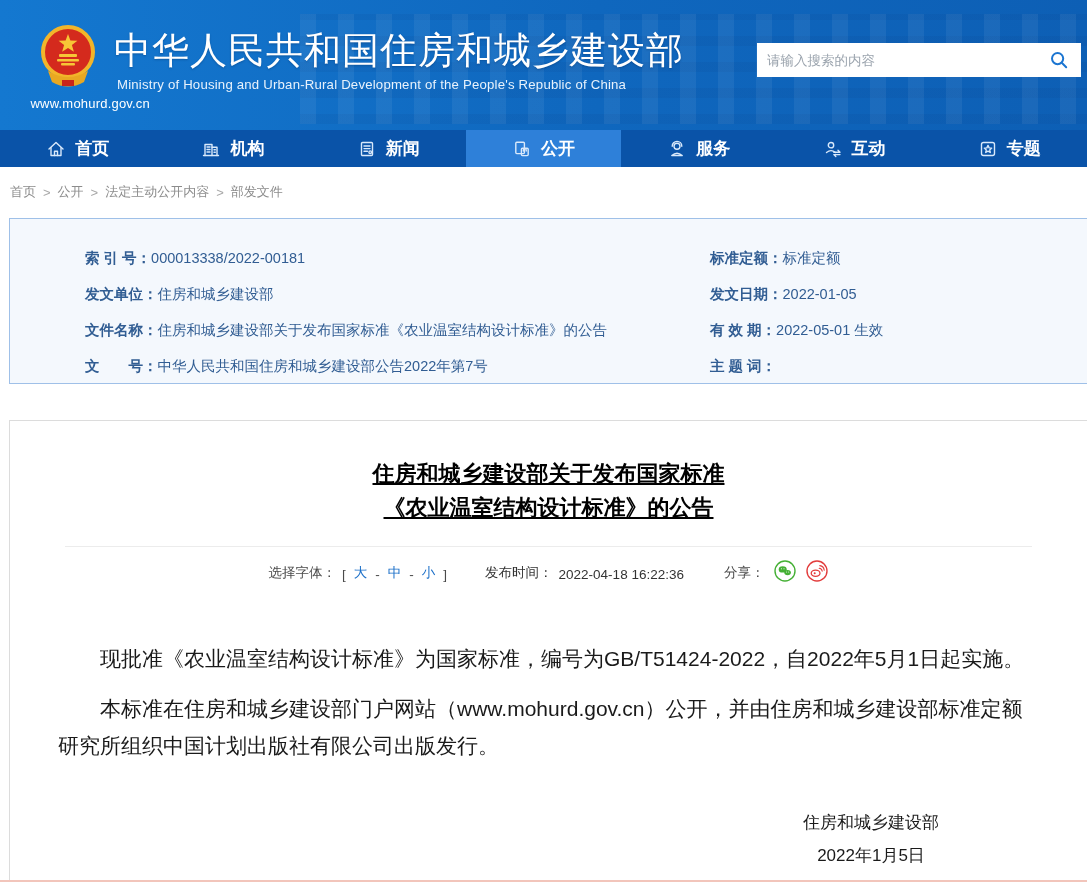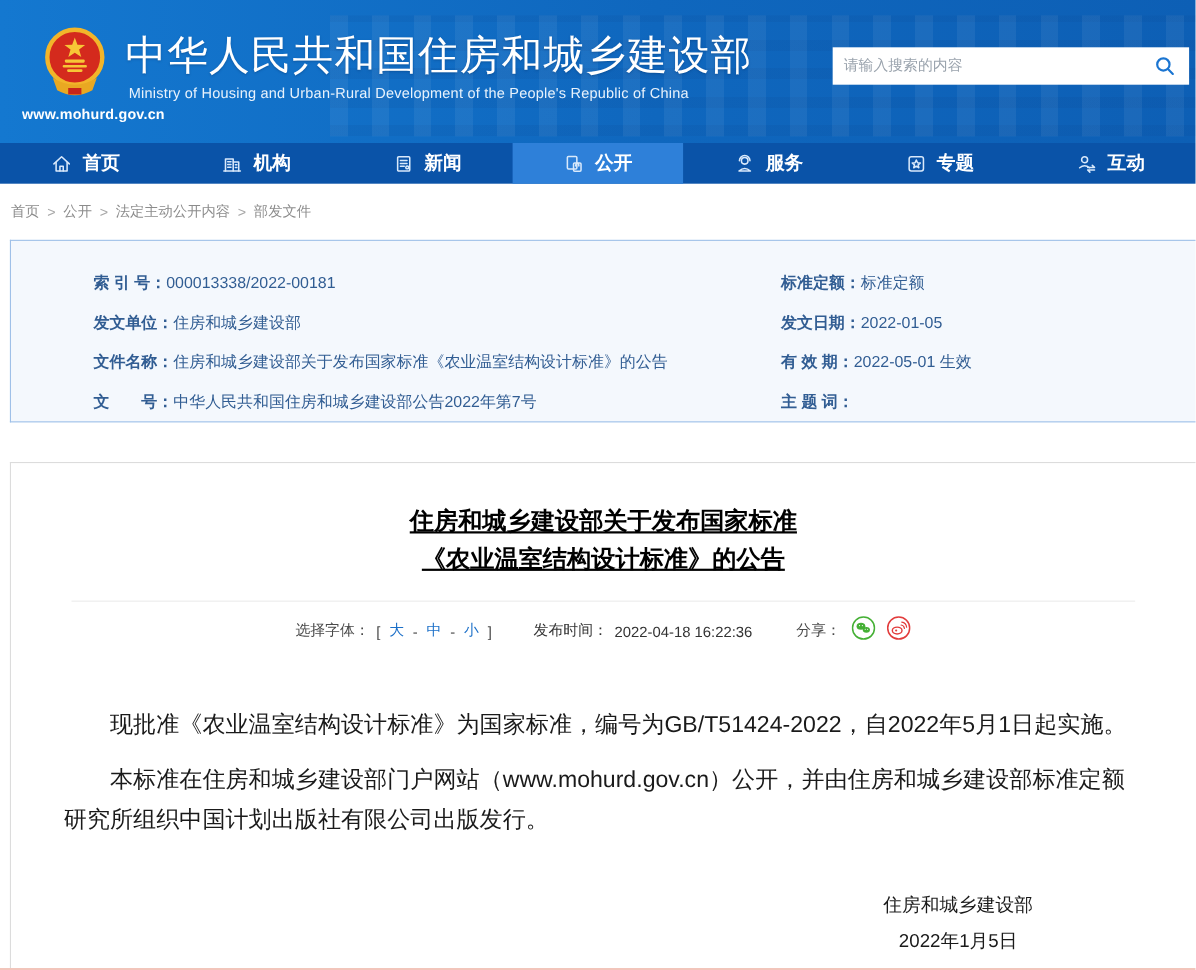--- a/index.html
+++ b/index.html
@@ -21,39 +21,39 @@
   .header-backdrop {
     position: absolute; top: 14px; left: 300px; right: 0; height: 110px;
     background:
       repeating-linear-gradient(90deg, rgba(255,255,255,0.06) 0 16px, rgba(255,255,255,0) 16px 38px),
       repeating-linear-gradient(0deg, rgba(10,60,130,0.10) 0 10px, rgba(255,255,255,0) 10px 26px);
     pointer-events: none;
   }
   .emblem { position: absolute; top: 22px; left: 38px; width: 60px; height: 70px; }
   .site-url {
     position: absolute; top: 96px; left: 20px; width: 130px;
-    color: #ffffff; font-size: 13px; font-weight: bold; letter-spacing: 0.2px; text-align: left;
+    color: #ffffff; font-size: 13px; font-weight: normal; letter-spacing: 0.2px; text-align: right;
   }
   .site-name {
     position: absolute; top: 26px; left: 114px;
     color: #ffffff; font-size: 37px; font-weight: normal; letter-spacing: 1px;
     text-shadow: 0 1px 2px rgba(0,40,90,0.35);
     white-space: nowrap;
   }
   .site-name-en {
     position: absolute; top: 77px; left: 117px;
     color: #e8f2fc; font-size: 13.2px; letter-spacing: 0.2px; white-space: nowrap;
   }
   .search-box {
     position: absolute; top: 43px; left: 757px; width: 324px; height: 34px;
     background: #ffffff; display: flex; align-items: center; padding: 0 10px;
   }
   .search-input {
     flex: 1; border: none; outline: none; font-size: 13.5px; color: #333;
-    font-family: Liberation Serif, serif; background: transparent;
+    font-family: Liberation Sans, sans-serif; background: transparent;
   }
   .search-input::placeholder { color: #9aa3ad; }
   .search-btn { width: 24px; height: 24px; border: none; background: transparent; cursor: pointer; display: flex; align-items: center; justify-content: center; }
 
   
   .nav {
     position: absolute; top: 130px; left: 0; right: 0; height: 37px;
     background: #0a53a8; display: flex;
   }
   .nav-item {
@@ -189,32 +189,32 @@
     <div class="nav-item">
       <svg class="nav-icon" viewBox="0 0 20 20">
         <circle cx="10" cy="7.2" r="3"></circle>
         <path d="M4.8 16.5 Q10 11.8 15.2 16.5 Z"></path>
         <path d="M5.2 7.2 a4.8 4.8 0 0 1 9.6 0"></path>
       </svg>
       <span>服务</span>
     </div>
     <div class="nav-item">
       <svg class="nav-icon" viewBox="0 0 20 20">
-        <rect x="3.5" y="3.5" width="13" height="13" rx="2"></rect>
-        <polygon points="10,6.4 11.1,8.9 13.7,9.1 11.7,10.9 12.3,13.5 10,12.1 7.7,13.5 8.3,10.9 6.3,9.1 8.9,8.9"></polygon>
-      </svg>
-      <span>专题</span>
-    </div>
-    <div class="nav-item">
-      <svg class="nav-icon" viewBox="0 0 20 20">
         <circle cx="8" cy="6.2" r="2.7"></circle>
         <path d="M3.5 13.5 Q8 9.8 12.5 13.5"></path>
         <path d="M10.8 13.2 h6.2 l-2 -1.9 M17 15.6 h-6.2 l2 1.9"></path>
       </svg>
       <span>互动</span>
+    </div>
+    <div class="nav-item">
+      <svg class="nav-icon" viewBox="0 0 20 20">
+        <rect x="3.5" y="3.5" width="13" height="13" rx="2"></rect>
+        <polygon points="10,6.4 11.1,8.9 13.7,9.1 11.7,10.9 12.3,13.5 10,12.1 7.7,13.5 8.3,10.9 6.3,9.1 8.9,8.9"></polygon>
+      </svg>
+      <span>专题</span>
     </div>
   </div>
 
   <div class="breadcrumb">
     <span class="crumb">首页</span>
     <span class="crumb-sep">&gt;</span>
     <span class="crumb">公开</span>
     <span class="crumb-sep">&gt;</span>
     <span class="crumb">法定主动公开内容</span>
     <span class="crumb-sep">&gt;</span>

